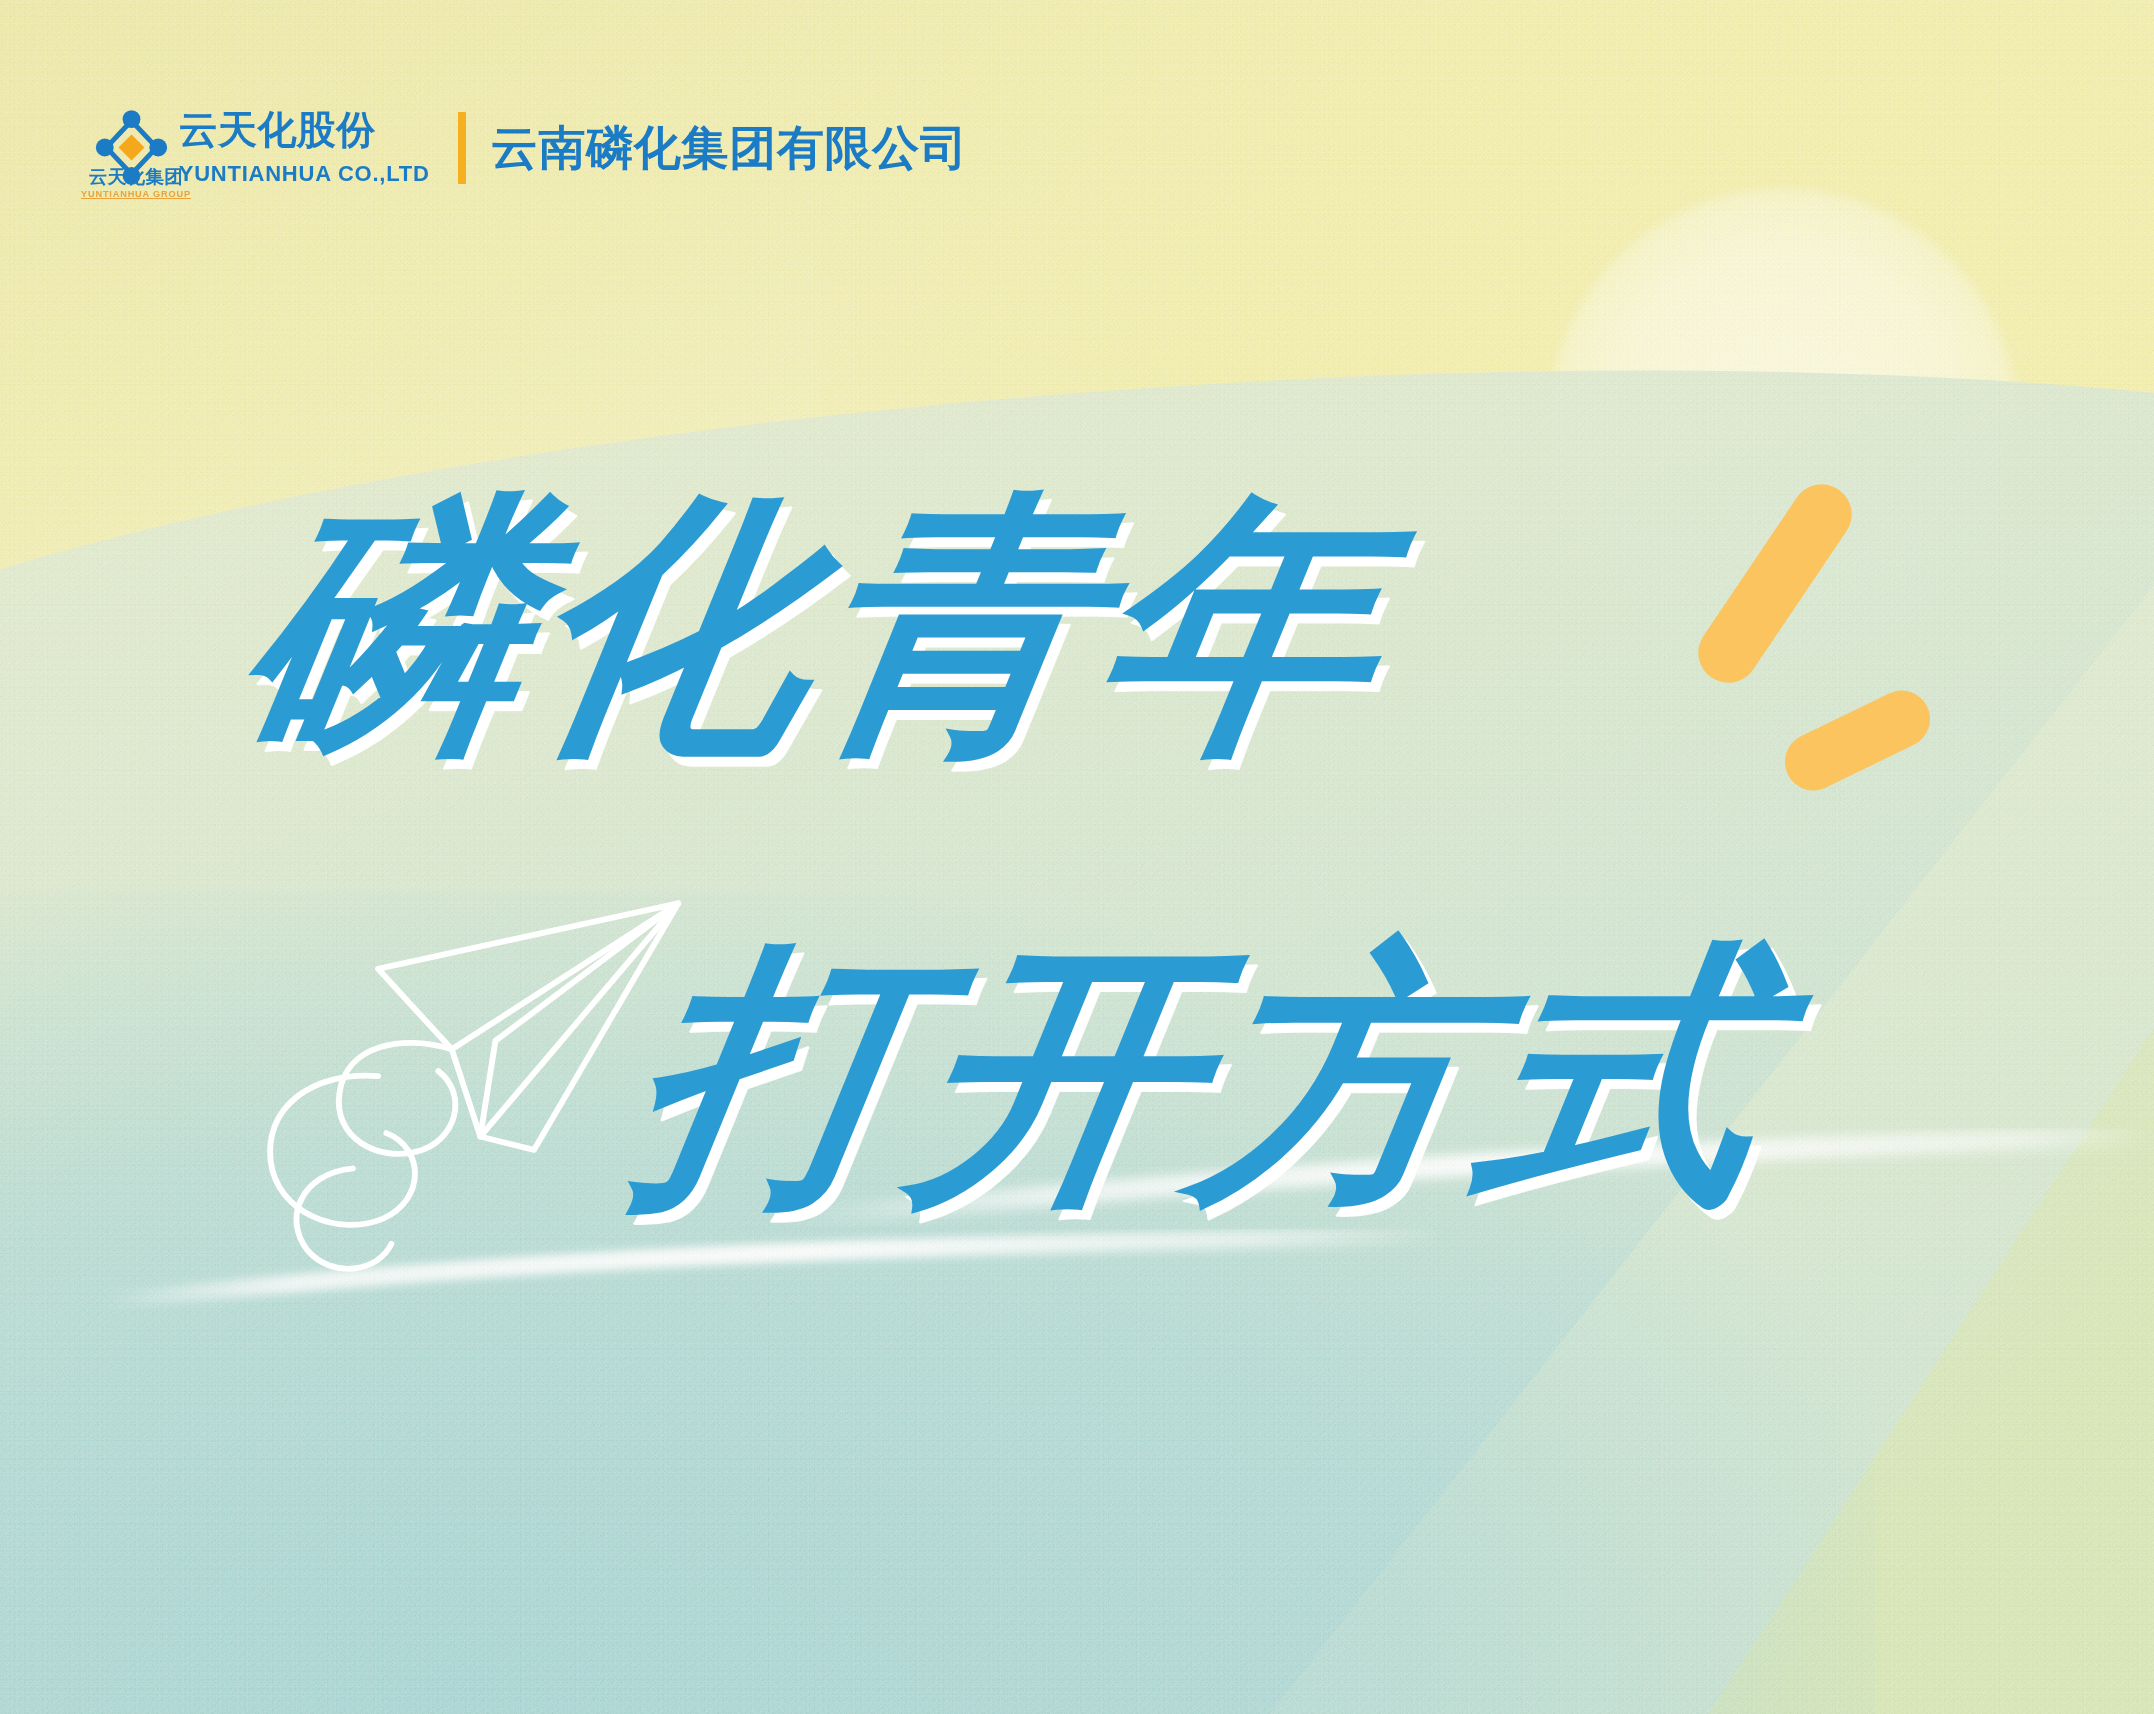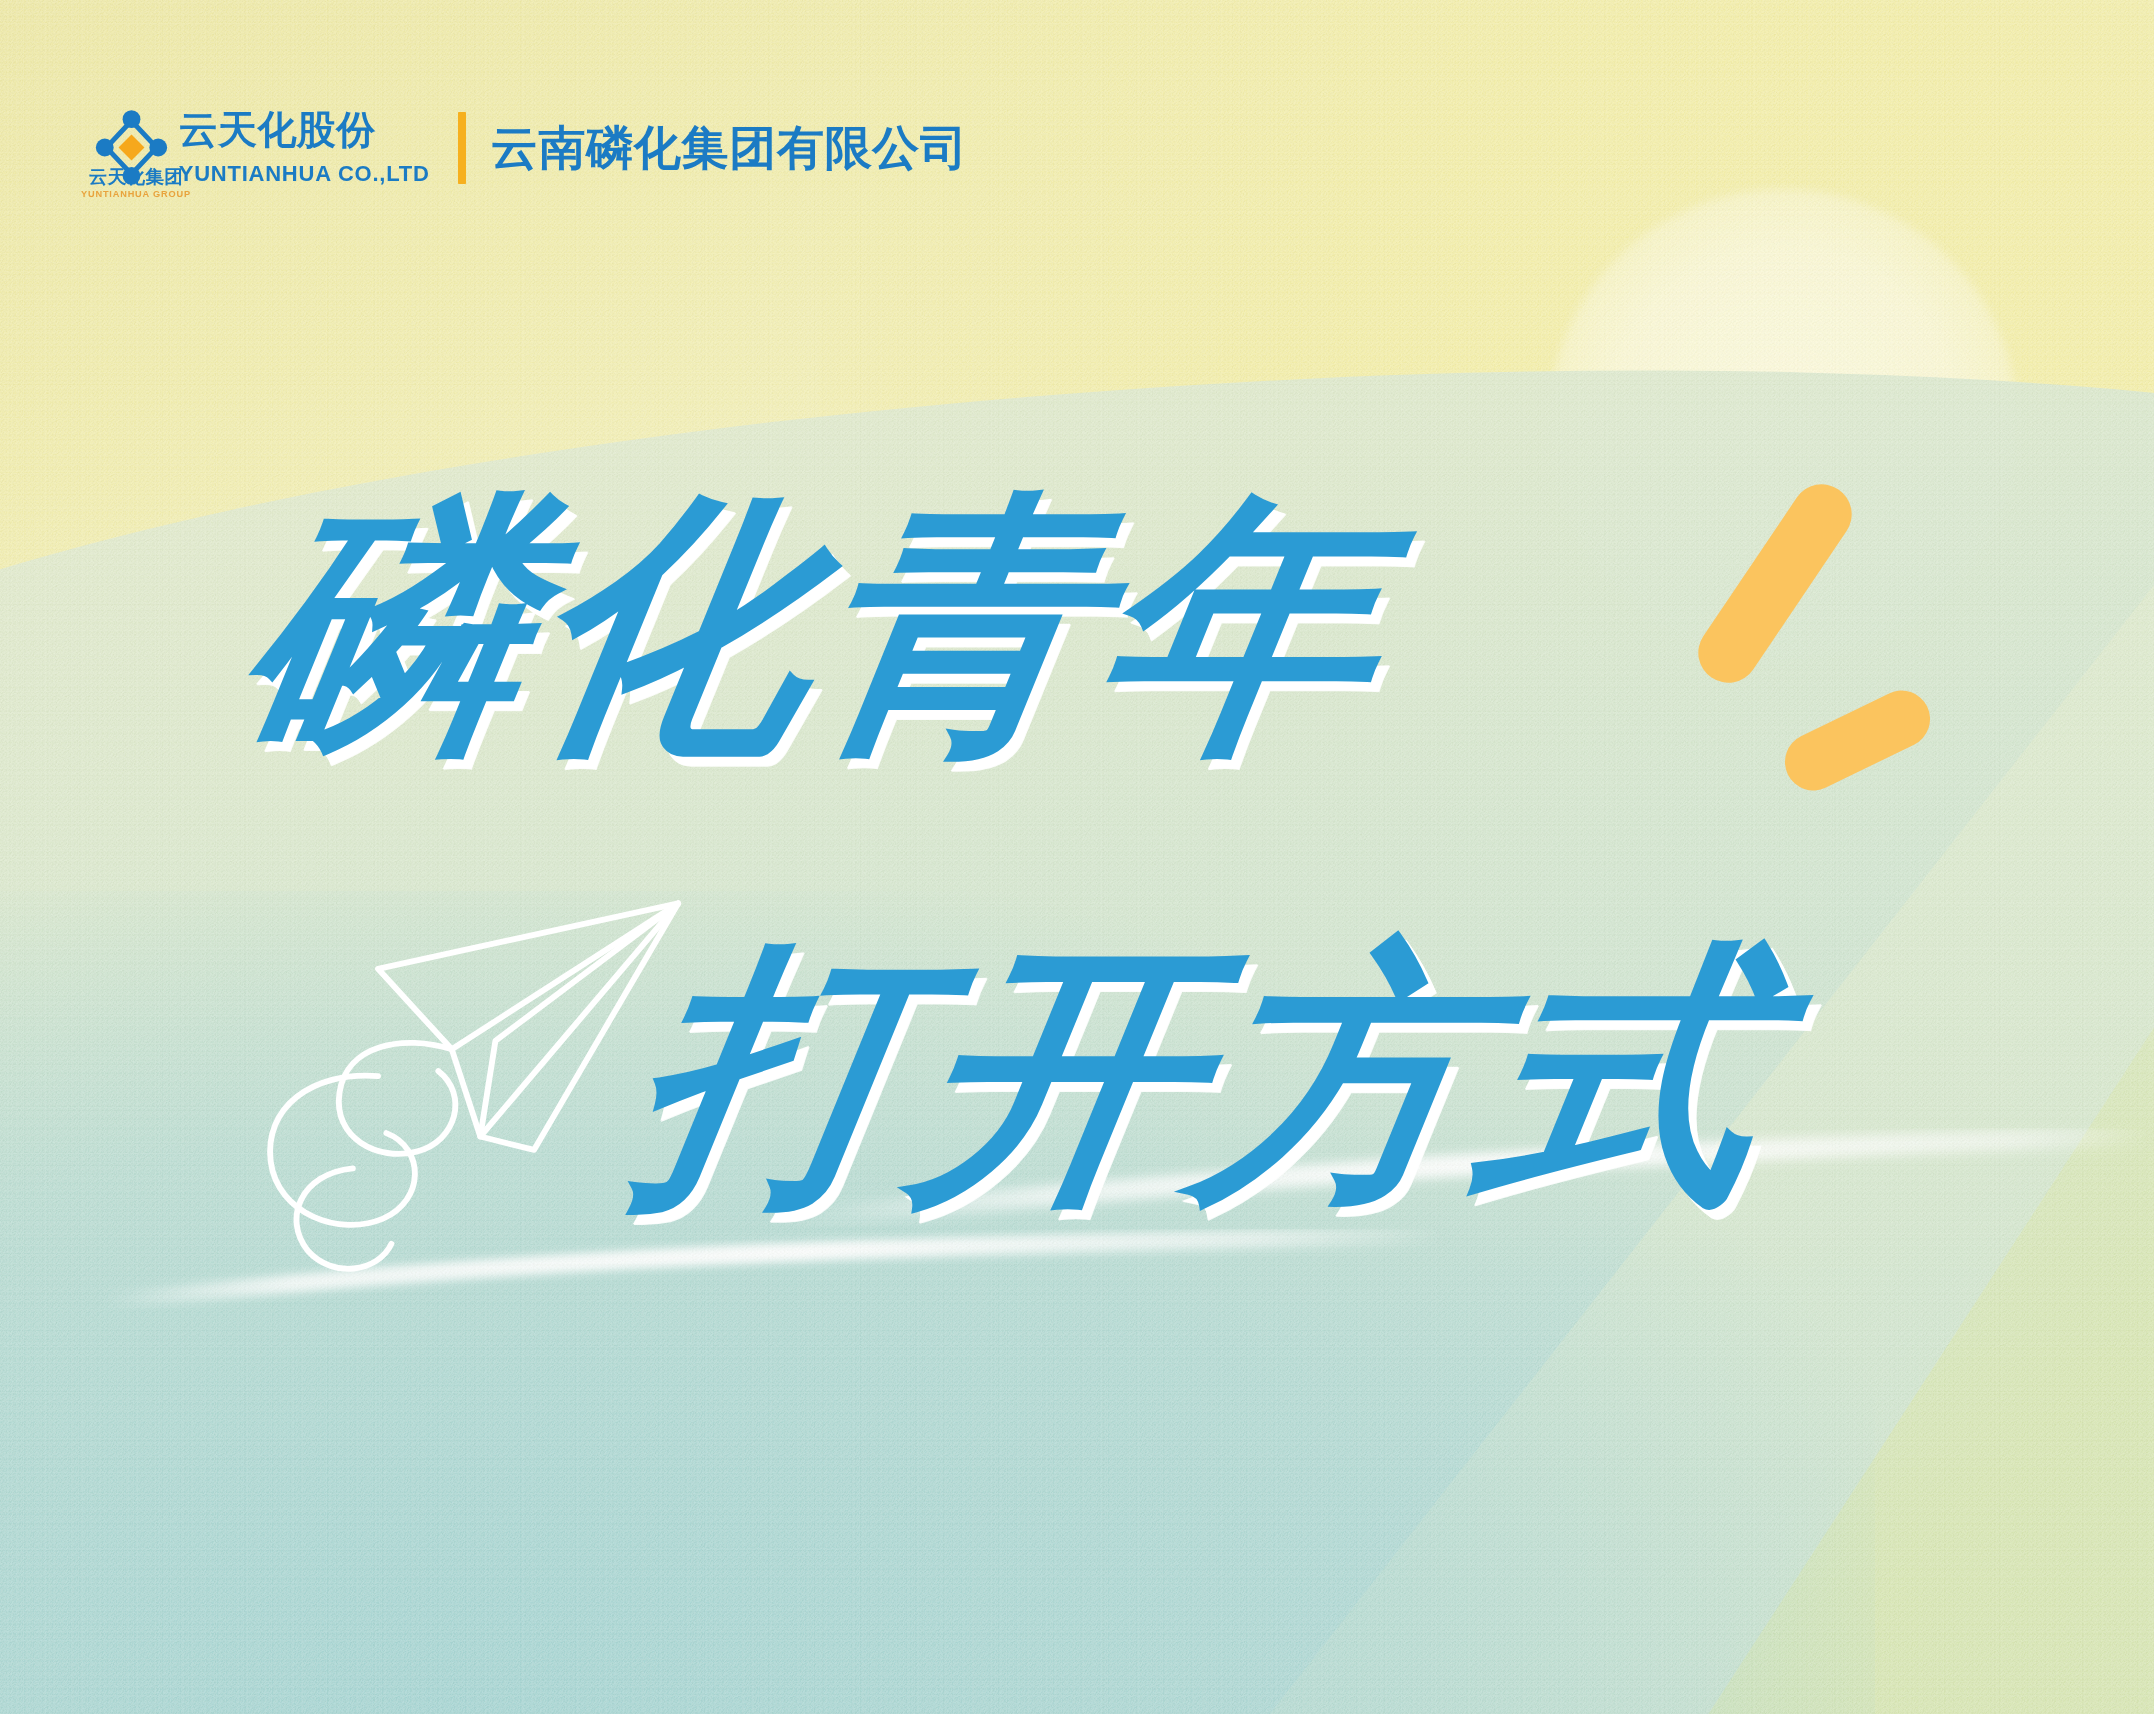--- a/index.html
+++ b/index.html
@@ -124,21 +124,21 @@
   }
   .logo-sub{
     position:absolute;left:81px;top:168px;
     display:flex;flex-direction:column;align-items:center;
   }
   .logo-sub-cn{
     font-size:18.5px;font-weight:700;color:#1B7BC4;letter-spacing:.02em;line-height:1;
   }
   .logo-sub-en{
     font-size:9.2px;font-weight:700;color:#E8A33D;letter-spacing:.09em;
-    line-height:1;margin-top:3.4px;
+    line-height:1;margin-top:3.4px;text-decoration:underline;
   }
   .divider{
     width:7.6px;height:72px;background:#F6B01F;border-radius:0.8px;
     margin:0 25px 0 28.5px;flex:0 0 auto;
   }
   .company{
     font-size:47px;font-weight:700;color:#1B7BC4;
     letter-spacing:.015em;white-space:nowrap;line-height:1;
   }
 

